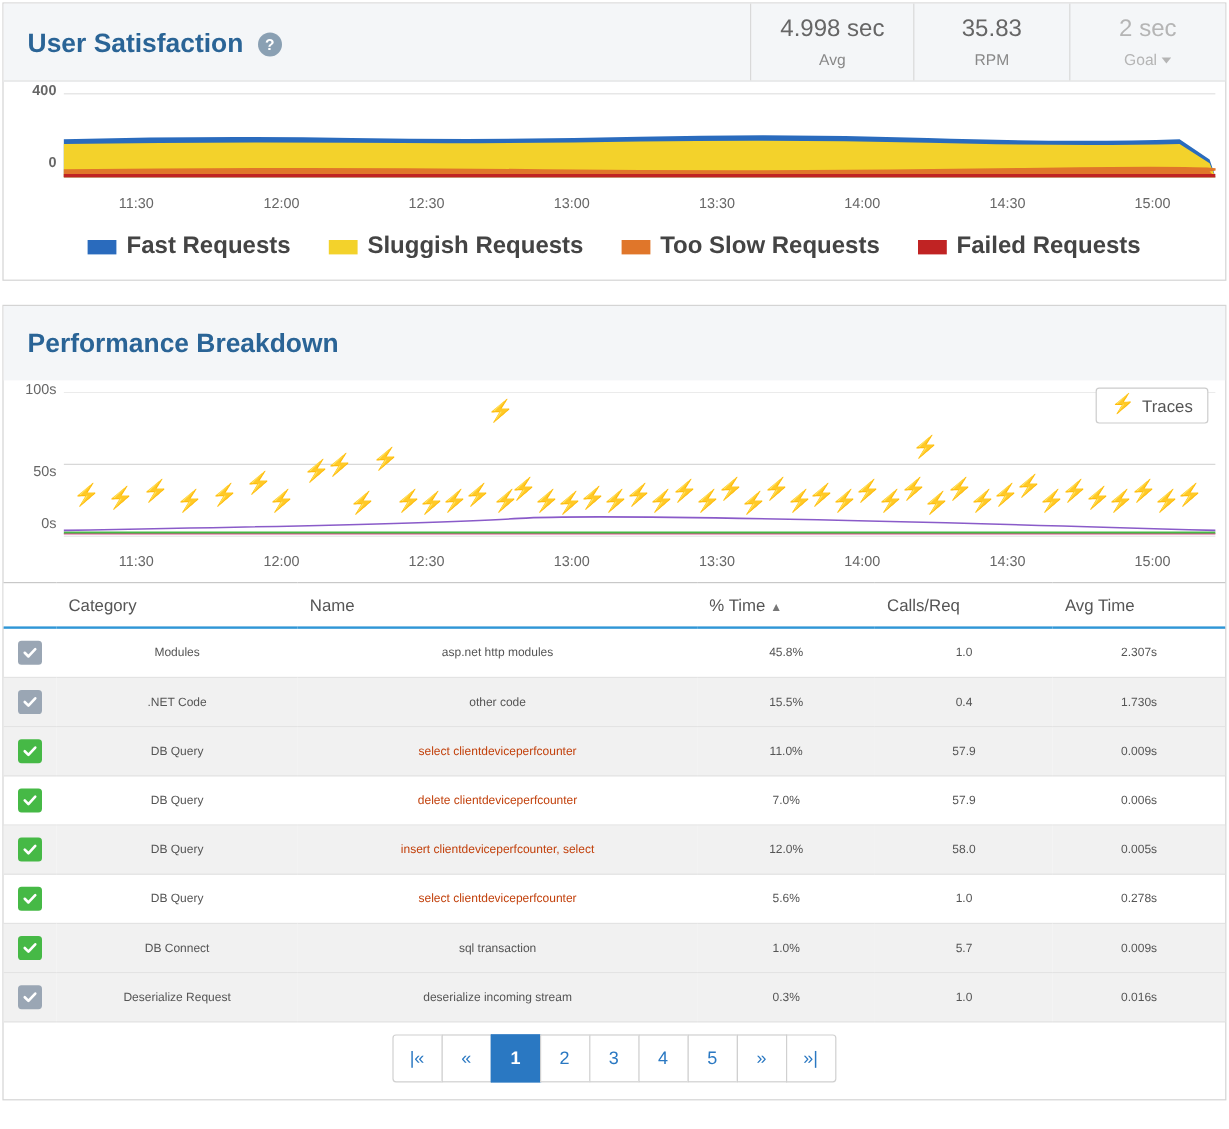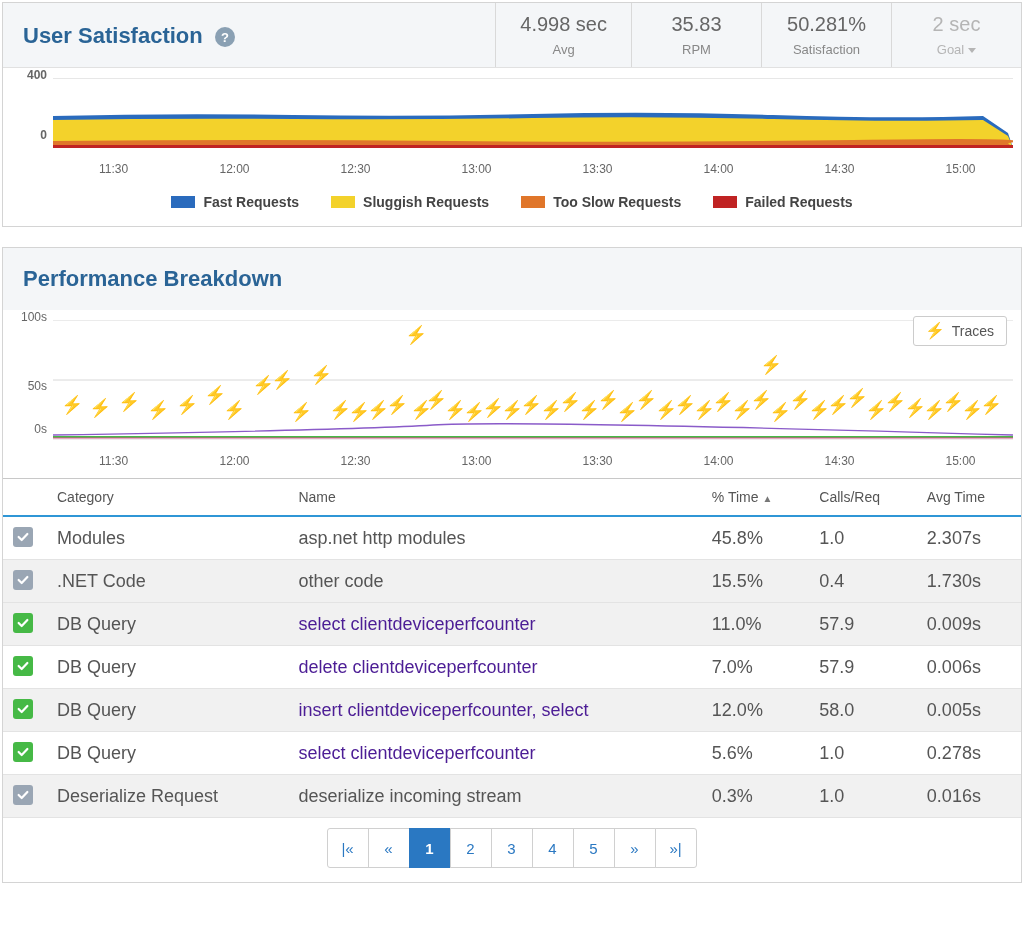--- a/index.html
+++ b/index.html
@@ -12,35 +12,35 @@
 .metric-cell { border-left: 1px solid #d9d9d9; padding: 10px 24px; text-align:center; min-width:130px; }
 .metric-value { font-size:20px; color:#666; }
 .metric-label { font-size:13px; color:#888; font-weight:400; margin-top:6px; }
 .metric-cell.goal .metric-value, .metric-cell.goal .metric-label { color:#b5b5b5; }
 .chevron-down { display:inline-block; margin-left:4px; border-left:4px solid transparent; border-right:4px solid transparent; border-top:5px solid #b5b5b5; vertical-align:middle;}
 .chart-area { position:relative; padding: 10px 10px 0 50px; }
 .ylabel { position:absolute; left:10px; font-size:12px; color:#666; text-align:right; width:34px; }
 svg.plot { width:960px; display:block; }
 .xaxis { display:flex; padding: 4px 0 10px 50px; font-size:12px; color:#666; }
 .xaxis span { flex:1; text-align:center; }
-.legend { display:flex; justify-content:center; gap:32px; padding: 8px 0 16px; font-size:14px; color:#444; font-weight:700;}
+.legend { display:flex; justify-content:center; gap:32px; padding: 8px 0 16px; font-size:20px; color:#444; font-weight:700;}
 .legend-item { display:flex; align-items:center; gap:8px; }
 .swatch { width:24px; height:12px; }
 .traces-btn { position:absolute; right:14px; top:6px; border:1px solid #ccc; background:#fff; border-radius:3px; padding:6px 12px; font-size:14px; cursor:pointer; display:flex; align-items:center; gap:6px; color:#555;}
 .lightning { display:inline-block; color:#7a1a1a; font-size:16px; line-height:1; }
 table.grid { width:100%; border-collapse:collapse; border-top:1px solid #c8c8c8;}
 table.grid th { text-align:left; font-weight:400; color:#555; padding:10px 10px; border-bottom:2px solid #2f96d6; background:#fff; font-size:14px;}
-table.grid td { padding:10px 10px; border-bottom:1px solid #e3e3e3; font-size:18px; color:#555;}
+table.grid td { padding:10px 10px; border-bottom:1px solid #e3e3e3; font-size:10px; color:#555;text-align:center;}
 table.grid tr.alt td { background:#f1f1f1; }
 .chk { width:20px; height:20px; border-radius:3px; display:inline-flex; align-items:center; justify-content:center; }
 .chk svg { width:14px; height:14px; }
 .chk.gray { background:#9aa6b4; }
 .chk.pink { background:#d84b88; }
 .chk.green { background:#46b946; }
-a.link { color:#4c1d95; text-decoration:none; }
+a.link { color:#c2410c; text-decoration:none; }
 .sort-arrow { font-size:10px; color:#777; margin-left:4px;}
 .pager-wrap { display:flex; align-items:center; justify-content:center; gap:20px; padding:10px 0 14px; position:relative;}
 .pager { display:flex; }
 .pager button { border:1px solid #d0d0d0; background:#fff; color:#2a78c2; width:42px; height:40px; font-size:15px; cursor:pointer; margin-left:-1px;}
 .pager button.active { background:#2a78c2; color:#fff; border-color:#2a78c2; font-weight:700;}
 .pager button:first-child { border-radius:3px 0 0 3px; }
 .pager button:last-child { border-radius:0 3px 3px 0; }
 .bolt-row { position:absolute; left:50px; right:10px; top:0; bottom:20px; pointer-events:none;}
 .bolt-row span { position:absolute; transform:translate(-50%,-50%); }
 </style>
@@ -56,24 +56,20 @@
       </h2>
     </div>
 
   <div class="metric-cell">
         <div class="metric-value">4.998 sec</div>
         <div class="metric-label">Avg</div>
       </div>
       <div class="metric-cell">
         <div class="metric-value">35.83</div>
         <div class="metric-label">RPM</div>
-      </div>
-      <div class="metric-cell">
-        <div class="metric-value">50.281%</div>
-        <div class="metric-label">Satisfaction</div>
       </div>
       <div class="metric-cell goal">
         <div class="metric-value">2 sec</div>
         <div class="metric-label">Goal<span class="chevron-down"></span></div>
       </div>
     </div>
 
   <div class="chart-area" style="height:90px;font-weight:bold;">
     <span class="ylabel" style="top:0">400</span>
     <span class="ylabel" style="top:60px">0</span>
@@ -280,20 +276,32 @@
                 <path d="M3 8 L6.5 11.5 L13 4.5" stroke="#fff" stroke-width="2.5" fill="none" stroke-linecap="round" stroke-linejoin="round"></path>
               </svg>
             </span></td>
           <td>DB Query</td>
           <td><a href="#" class="link">select clientdeviceperfcounter</a></td>
           <td>5.6%</td>
           <td>1.0</td>
           <td>0.278s</td>
         </tr>
         <tr class="alt">
+          <td><span class="chk green">
+              <svg viewBox="0 0 16 16">
+                <path d="M3 8 L6.5 11.5 L13 4.5" stroke="#fff" stroke-width="2.5" fill="none" stroke-linecap="round" stroke-linejoin="round"></path>
+              </svg>
+            </span></td>
+          <td>DB Connect</td>
+          <td>sql transaction</td>
+          <td>1.0%</td>
+          <td>5.7</td>
+          <td>0.009s</td>
+        </tr>
+        <tr class="alt">
           <td><span class="chk gray">
               <svg viewBox="0 0 16 16">
                 <path d="M3 8 L6.5 11.5 L13 4.5" stroke="#fff" stroke-width="2.5" fill="none" stroke-linecap="round" stroke-linejoin="round"></path>
               </svg>
             </span></td>
           <td>Deserialize Request</td>
           <td>deserialize incoming stream</td>
           <td>0.3%</td>
           <td>1.0</td>
           <td>0.016s</td>

